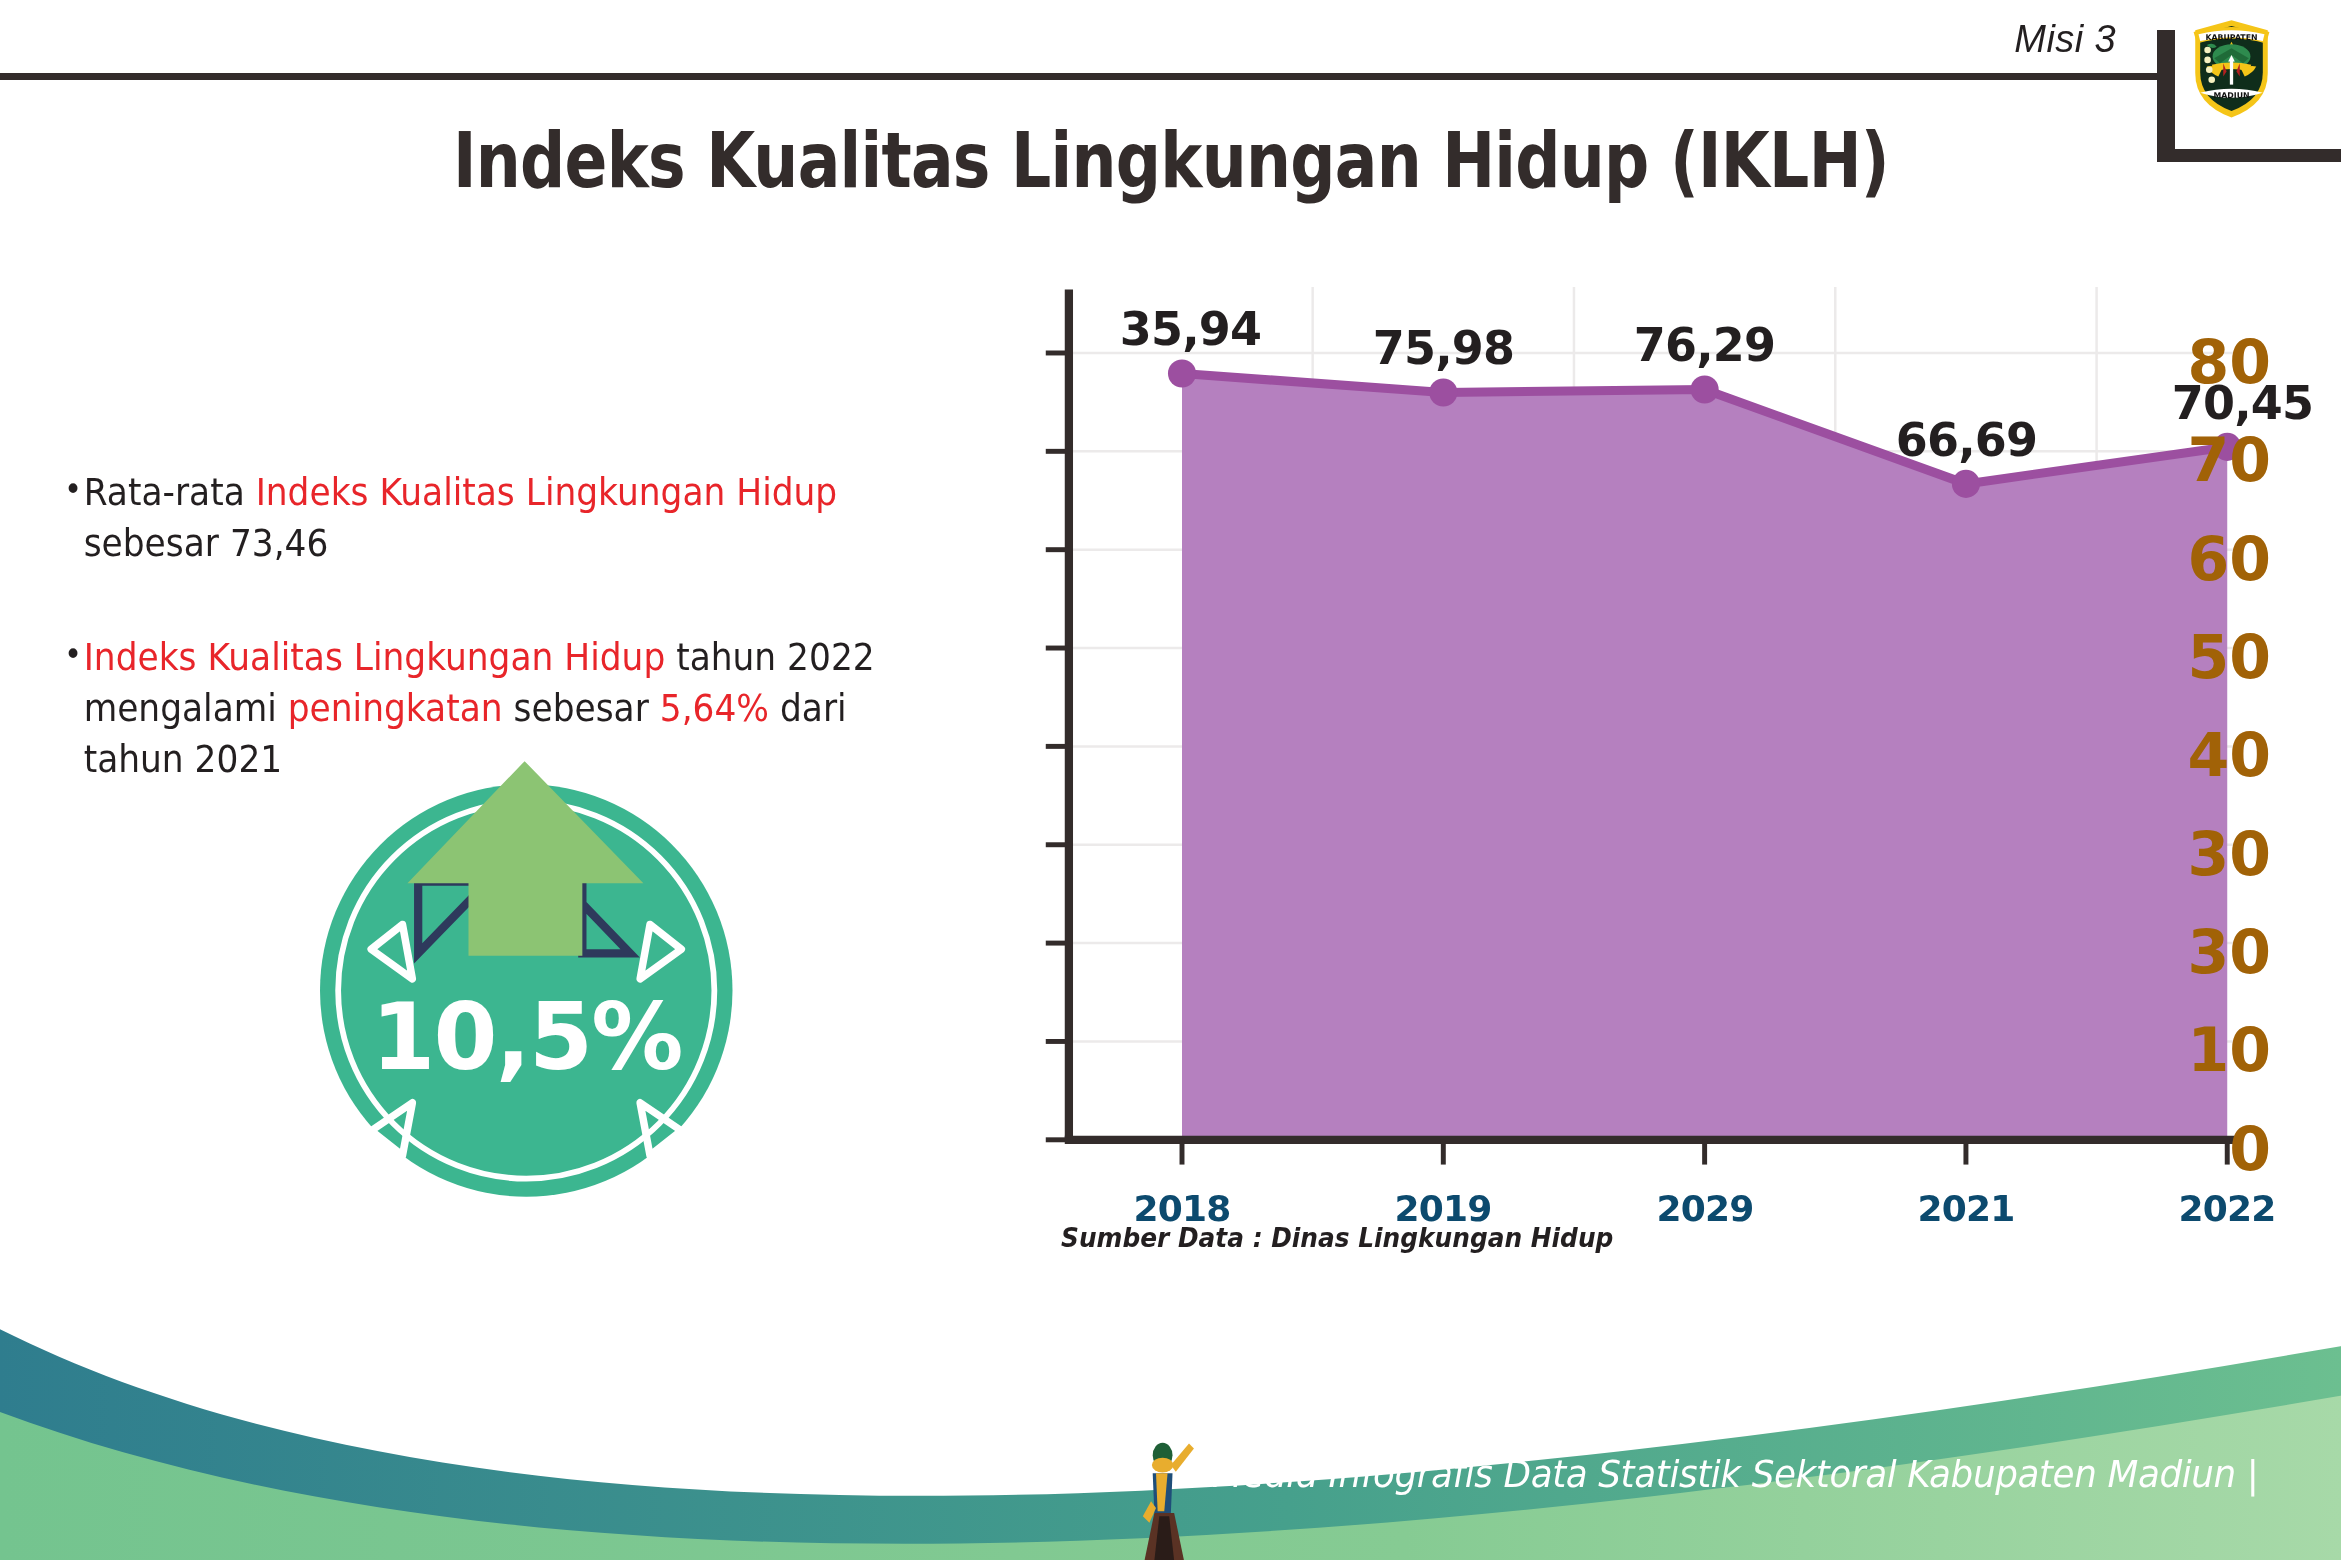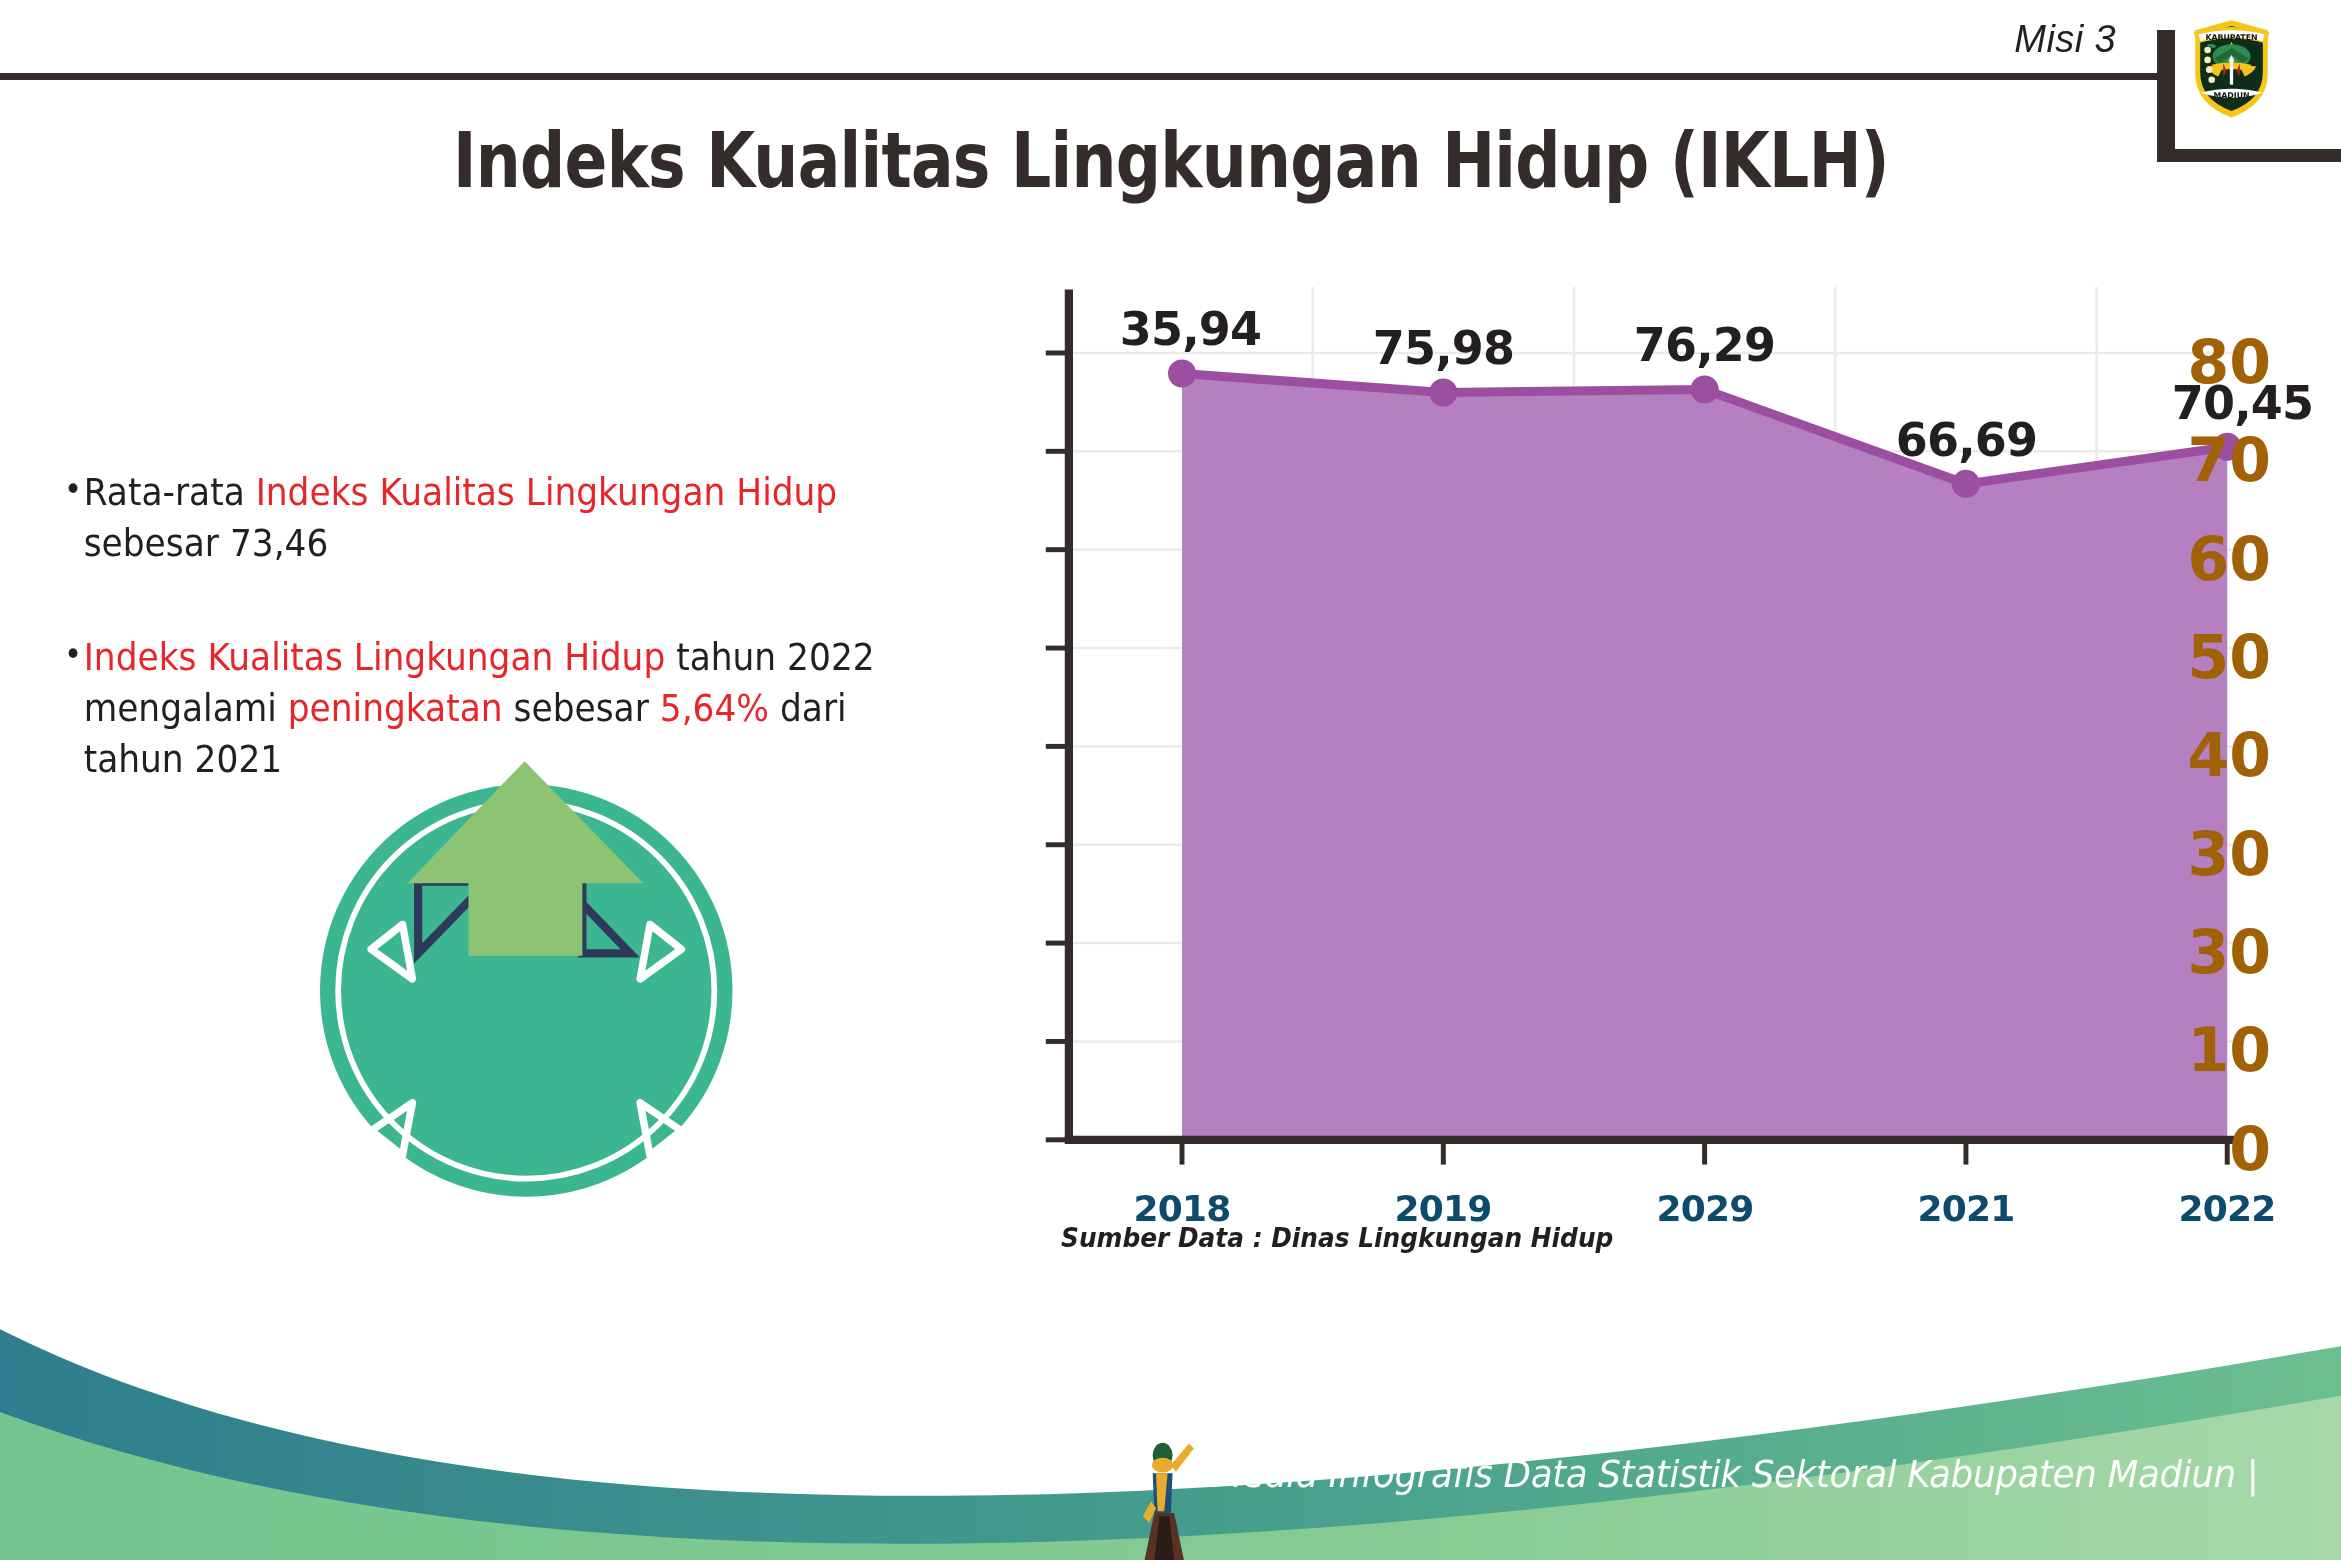--- a/index.html
+++ b/index.html
@@ -263,20 +263,21 @@
     <circle cx="250" cy="300" r="228" fill="none" stroke="#ffffff" stroke-width="7"></circle>
 
     <polygon points="100,220 62,250 112,286" fill="none" stroke="#ffffff" stroke-width="9" stroke-linejoin="round"></polygon>
     <polygon points="400,220 438,250 388,286" fill="none" stroke="#ffffff" stroke-width="9" stroke-linejoin="round"></polygon>
     <polygon points="100,500 62,470 112,436" fill="none" stroke="#ffffff" stroke-width="9" stroke-linejoin="round"></polygon>
     <polygon points="400,500 438,470 388,436" fill="none" stroke="#ffffff" stroke-width="9" stroke-linejoin="round"></polygon>
 
     <polyline points="185,168 119,168 119,255 248,122 376,255 318,255 318,168" fill="none" stroke="#2e3a5c" stroke-width="10" stroke-linejoin="miter"></polyline>
     <polygon points="248,22 392,170 318,170 318,258 180,258 180,170 106,170" fill="#8cc473"></polygon>
   </svg>
+  <div id="badge-value">10,5%</div>
 </div>
 
 <div id="chart">
   <svg id="chart-svg" viewBox="0 0 1600 1120" width="1321" height="925">
     <g id="grid-h">
         <line x1="144" x2="1560" y1="920.875" y2="920.875" stroke="#eceaea" stroke-width="3"></line>
         <line x1="144" x2="1560" y1="801.75" y2="801.75" stroke="#eceaea" stroke-width="3"></line>
         <line x1="144" x2="1560" y1="682.625" y2="682.625" stroke="#eceaea" stroke-width="3"></line>
         <line x1="144" x2="1560" y1="563.5" y2="563.5" stroke="#eceaea" stroke-width="3"></line>
         <line x1="144" x2="1560" y1="444.375" y2="444.375" stroke="#eceaea" stroke-width="3"></line>

